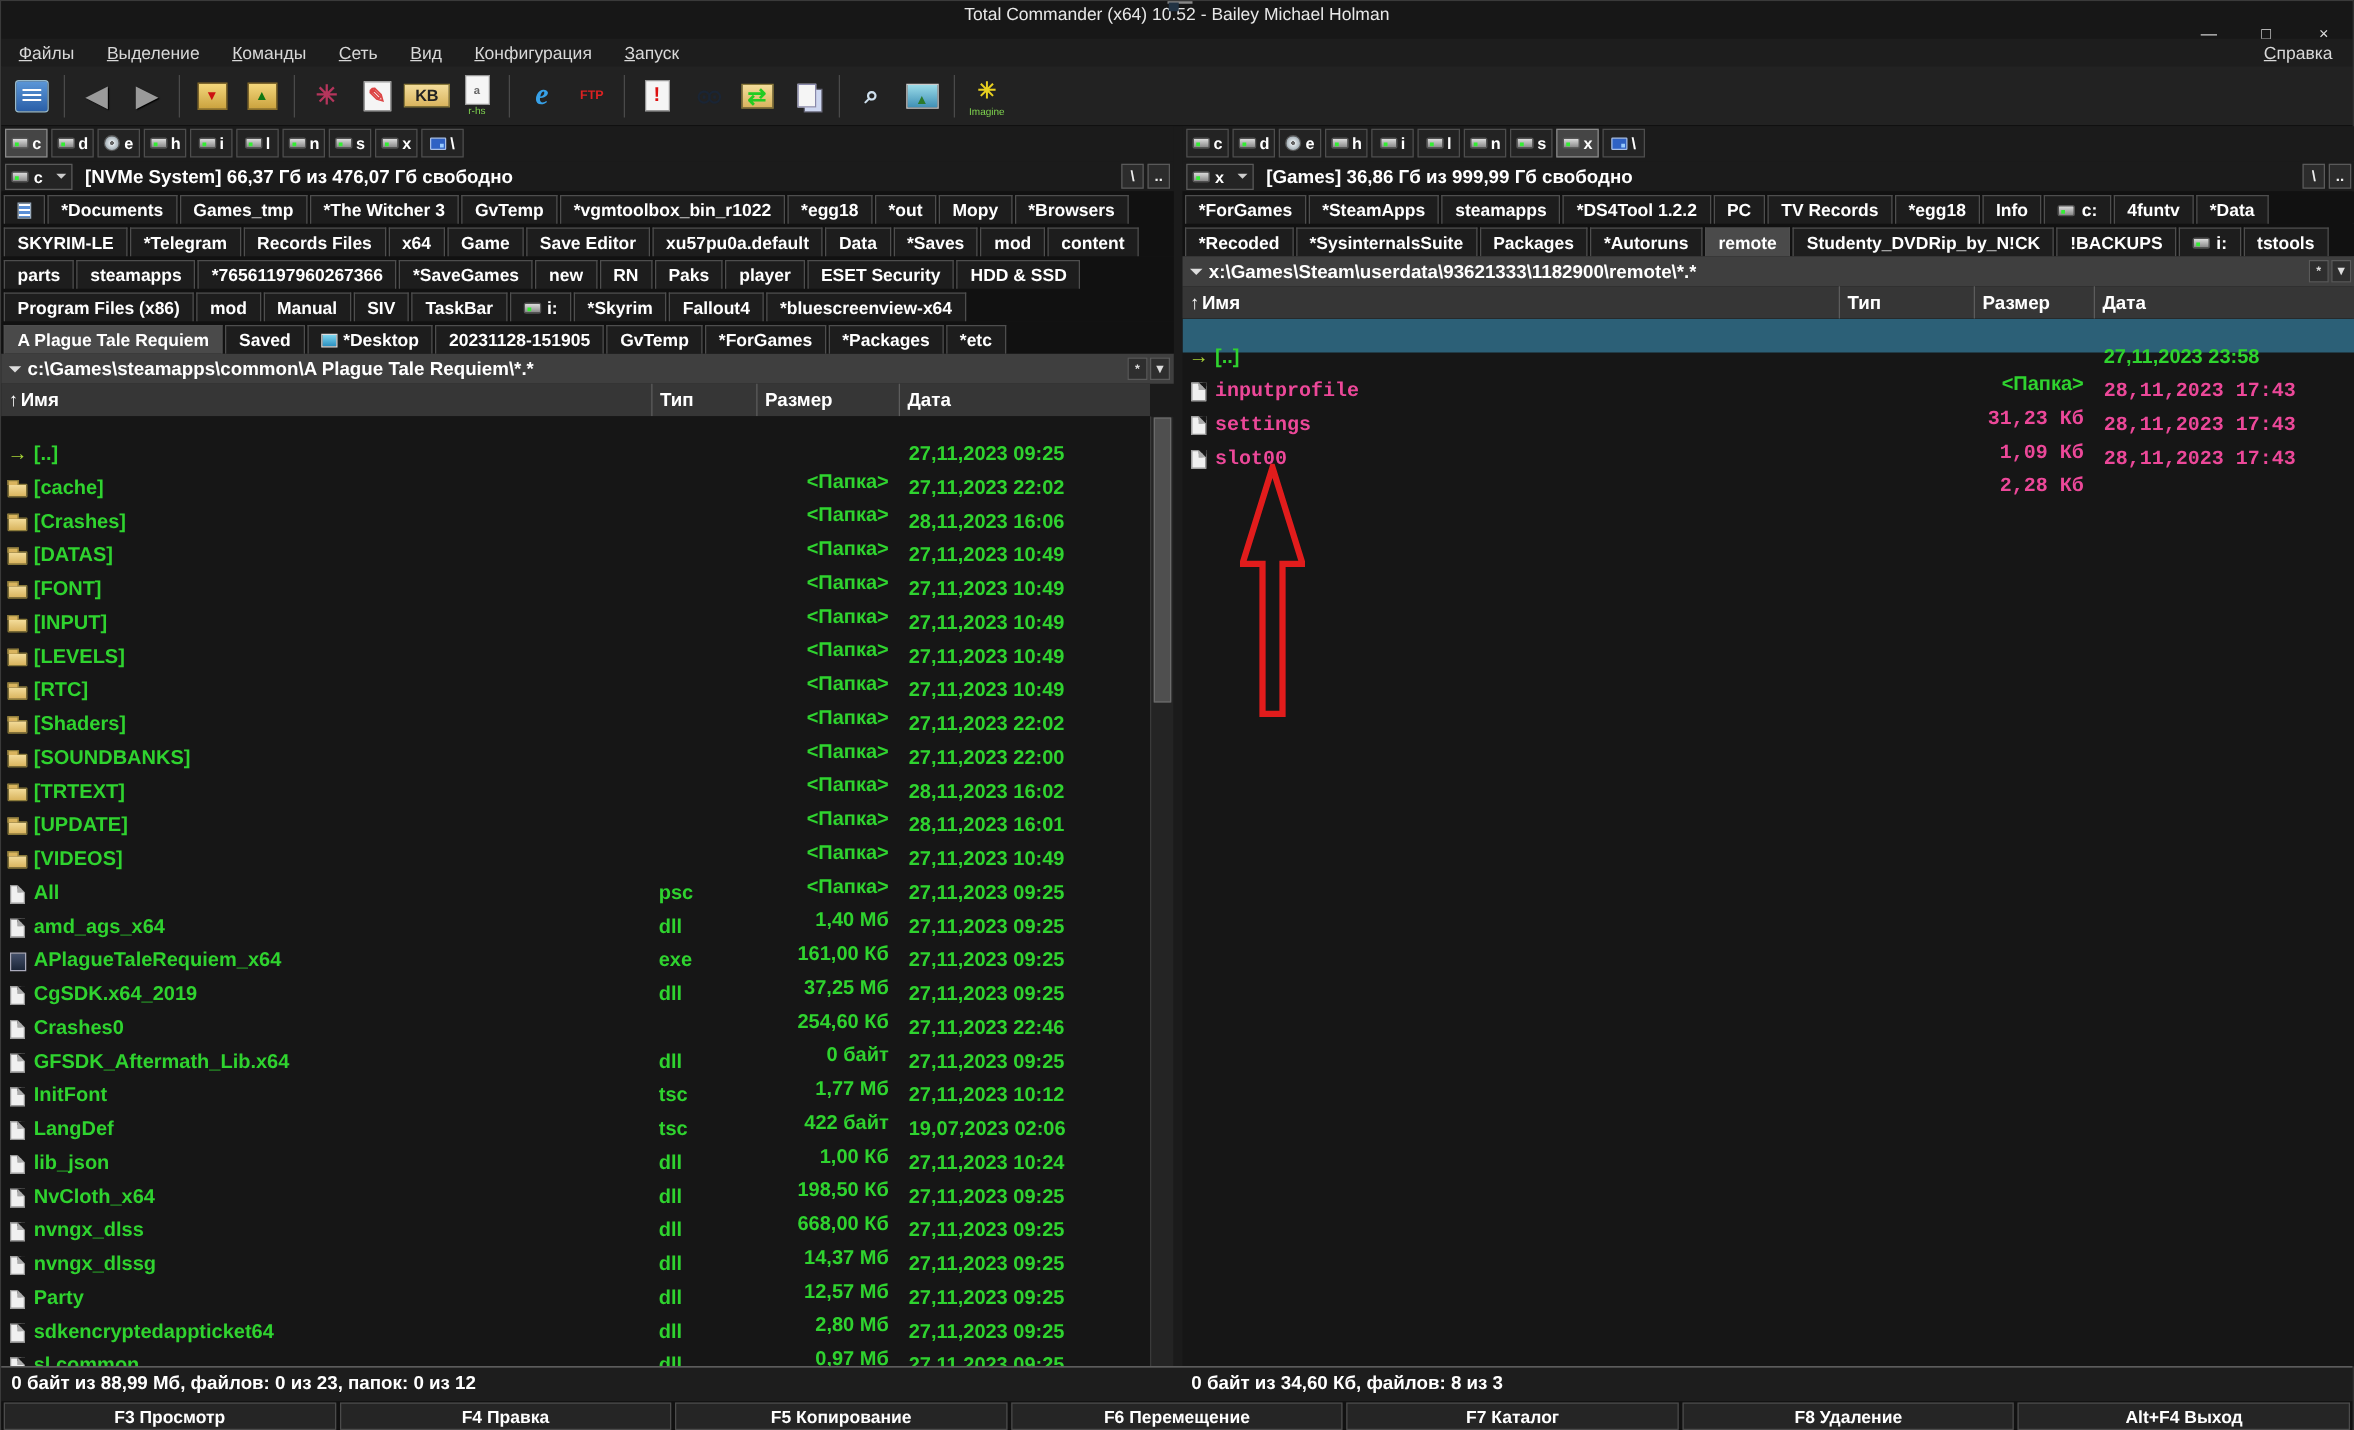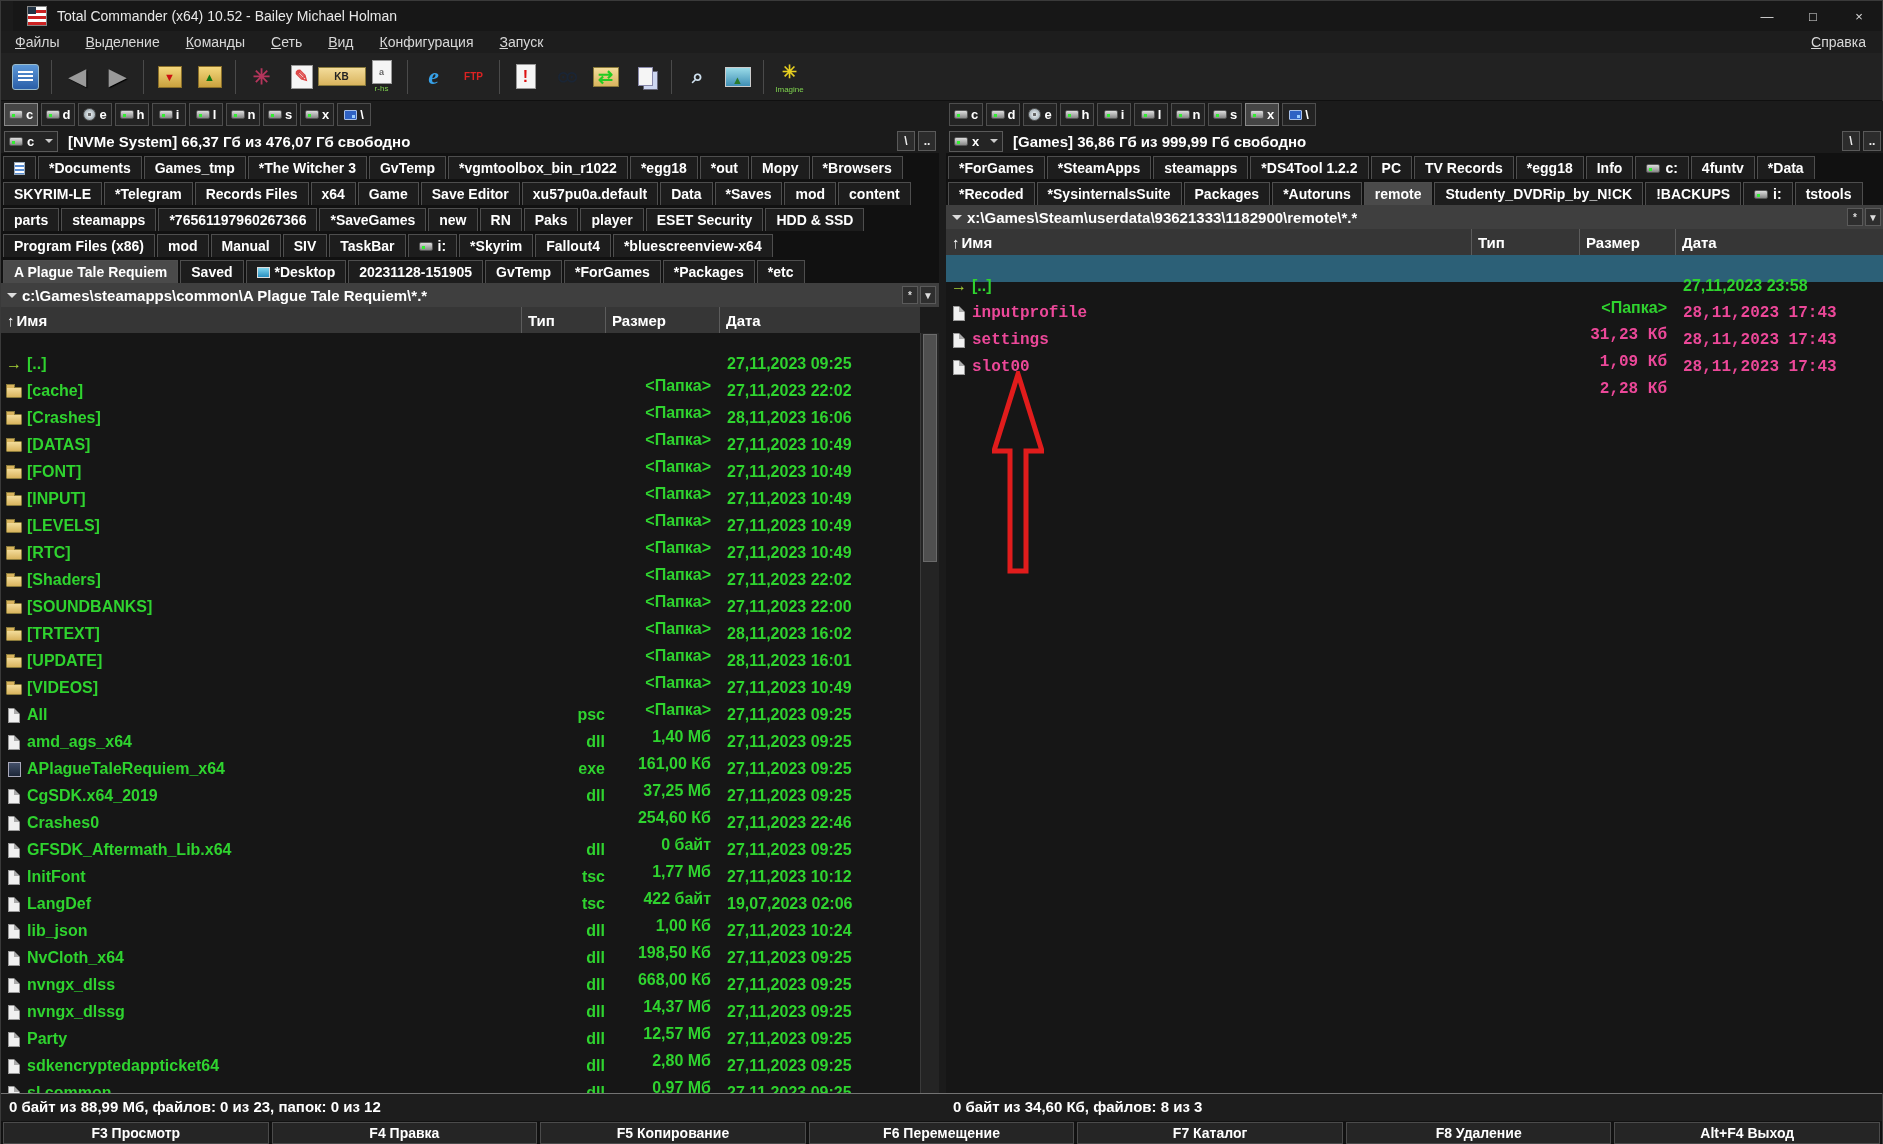--- a/index.html
+++ b/index.html
@@ -1,22 +1,22 @@
 <!DOCTYPE html>
 <html><head>
 <meta charset="utf-8">
 <style>
   * { margin:0; padding:0; box-sizing:border-box; }
   html,body { width:1883px; height:1144px; background:#141414; overflow:hidden;
     font-family:"Liberation Sans", sans-serif; }
   #win { position:absolute; inset:0; background:#1b1b1b; border:1px solid #3a3a3a; }
 
   
-  #titlebar { position:absolute; top:0; left:12px; right:0; height:30px; background:#171717;
-    display:flex; align-items:center; color:#e8e8e8; font-size:14px; }
+  #titlebar { position:absolute; top:0; left:0; right:0; height:30px; background:#171717;
+    display:flex; align-items:center; color:#e8e8e8; font-size:14px;flex-direction:column; }
   #app-icon { width:20px; height:20px; margin:0 10px 0 14px; border:1px solid #888;
     background:repeating-linear-gradient(#fff 0 3px,#c22 3px 6px); position:relative; }
   #app-icon::after { content:""; position:absolute; top:0; left:0; width:8px; height:7px; background:#234; }
   #win-controls { margin-left:auto; display:flex; height:100%; }
   .wc { width:46px; height:100%; display:flex; align-items:center; justify-content:center;
     color:#ddd; font-size:13px; }
 
   
   #menubar { position:absolute; top:30px; left:0; right:0; height:22px; background:#1d1d1d;
     display:flex; align-items:center; gap:26px; padding-left:14px; color:#d8d8d8; font-size:14px; }
@@ -39,21 +39,21 @@
   .tbi-panel::after { content:""; width:15px; height:11px;
     background:repeating-linear-gradient(#fff 0 2px, transparent 2px 4px); }
   .tbi-arrow-left, .tbi-arrow-right { color:#9a9a9a; font-size:22px; text-shadow:1px 1px 1px #000; }
   .tbi-pack, .tbi-unpack { background:linear-gradient(#f4d77c,#caa23e); border:1px solid #8a6f2a;
     font-size:11px; width:24px; height:22px; }
   .tbi-pack { color:#c11; } .tbi-unpack { color:#171; }
   .tbi-asterisk { color:#b5355c; font-size:21px; }
   .tbi-pencil { color:#d44; font-size:17px; background:#f5f5f5; width:22px; height:24px;
     border:1px solid #999; }
   .tbi-folder-kb { background:linear-gradient(#f3dc9a,#d9b45e); border:1px solid #8a7a3a;
-    color:#222; font-size:10px; width:48px; height:19px; }
+    color:#222; font-size:13px; width:37px; height:19px; }
   .tbi-attributes { background:#f5f5f5; border:1px solid #999; width:20px; height:24px;
     color:#666; font-size:9px; }
   .tbi-ie { color:#37a1e8; font-size:24px; font-style:italic; font-family:"Liberation Serif",serif; }
   .tbi-ftp { color:#d22; font-size:10px; letter-spacing:0; }
   .tbi-doc-exclaim { background:#f5f5f5; border:1px solid #999; width:20px; height:25px;
     color:#d11; font-size:16px; }
   .tbi-binoculars { color:#1a2535; font-size:15px; letter-spacing:-4px; }
   .tbi-sync { color:#2c2; font-size:18px; background:linear-gradient(#f3dc9a,#d9b45e);
     width:26px; height:20px; border:1px solid #8a7a3a; }
   .tbi-copy-pages { position:relative; }
@@ -127,21 +127,21 @@
   .files { position:absolute; left:0; right:0; background:#161616; overflow:hidden; }
   #filesL { top:232px; bottom:0; }
   #filesR { top:154px; bottom:0; }
   .gridL { grid-template-columns:26px 494px 84px 114px 200px; width:919px; }
   .gridR { grid-template-columns:26px 499px 108px 96px 209px; width:938px; }
   .frow { display:grid; height:27px; align-items:center; font-weight:700; font-size:16px;
     white-space:nowrap; cursor:default; }
   .frow.selected { background:#2c6077; }
   .c-icon { display:flex; justify-content:center; }
   .c-name { overflow:hidden; }
-  .c-type { padding-left:6px;text-align:right; }
+  .c-type { padding-left:6px; }
   .c-size { text-align:right; padding-right:8px;margin-top:44px; }
   .c-date { padding-left:8px; }
   .green { color:#2fd32f; } .yellow { color:#ec4899;font-family:Liberation Mono, monospace; }
 
   .fico-folder { width:16px; height:11px; background:linear-gradient(#f3dc9a,#d9b45e);
     border:1px solid #8a7a3a; border-radius:1px; position:relative; margin-top:3px; }
   .fico-folder::before { content:""; position:absolute; top:-4px; left:-1px; width:7px; height:3px;
     background:#d9b45e; border:1px solid #8a7a3a; border-bottom:none; }
   .fico-file { width:12px; height:15px; background:#f0f0f0; border:1px solid #999; position:relative; }
   .fico-file::before { content:""; position:absolute; top:-1px; right:-1px;

